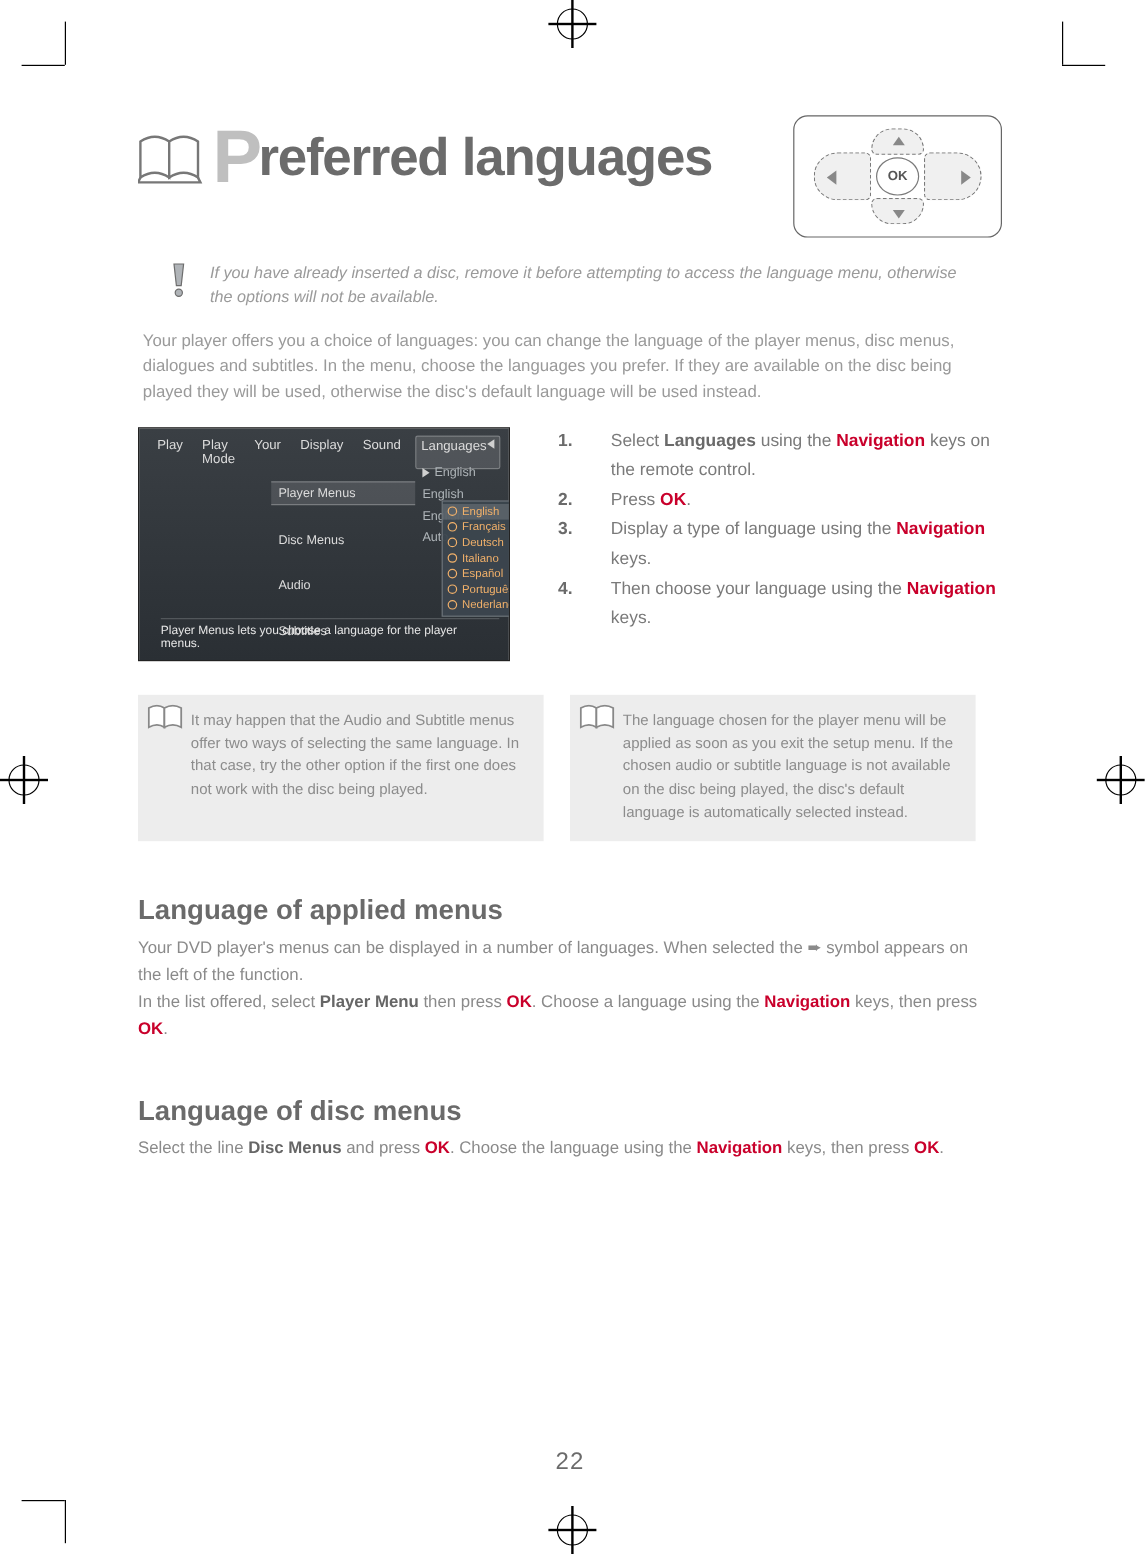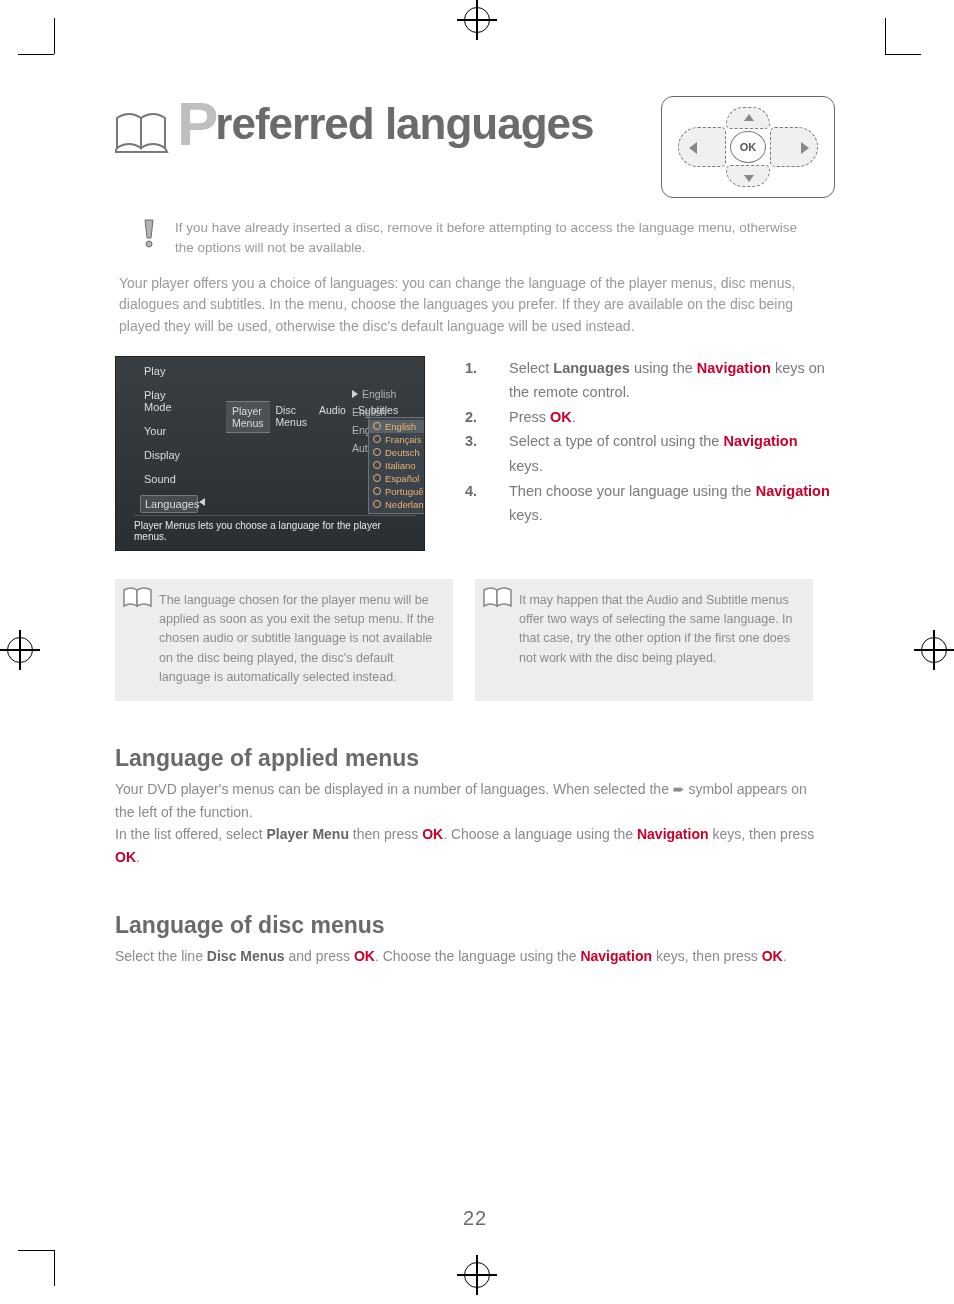--- a/index.html
+++ b/index.html
@@ -48,21 +48,21 @@
 
   
   .title-row {
     display: flex;
     align-items: flex-start;
     justify-content: space-between;
     margin-bottom: 12px;
   }
   .title-left {
     display: flex;
-    align-items: flex-start;
+    align-items: flex-end;
     gap: 8px;
   }
   .book-big {
     margin-top: 22px;
   }
   .title-text {
     font-weight: 900;
     font-size: 44px;
     color: #6b6b6b;
     letter-spacing: -1px;
@@ -108,20 +108,21 @@
   }
   .dpad .up   { left: 48px; top: 0;  width: 44px; height: 22px; border-radius: 22px 22px 6px 6px; }
   .dpad .down { left: 48px; top: 58px; width: 44px; height: 22px; border-radius: 6px 6px 22px 22px; }
   .dpad .left { left: 0;  top: 20px; width: 48px; height: 40px; border-radius: 24px 6px 6px 24px; }
   .dpad .right{ left: 92px; top: 20px; width: 48px; height: 40px; border-radius: 6px 24px 24px 6px; }
 
   .warn-row {
     display: flex;
     gap: 12px;
     margin: 20px 0 8px 22px;
+    font-style: italic;
   }
   .warn-txt {
     font-size: 13.5px;
     line-height: 1.5;
     color: #9a9a9a;
     max-width: 640px;
   }
 
   .limit {
     font-size: 14px;
@@ -144,34 +145,34 @@
     border: 1px solid #222;
     font-size: 11px;
     color: #dcdcdc;
     position: relative;
     overflow: hidden;
   }
   .shot .left-col {
     position: absolute;
     left: 0; top: 0;
     width: 106px;
-    padding: 6px 24px;
-    display: flex; flex-direction: column; gap: 8px;
+    padding: 6px 11px;
+    display: flex; flex-direction: row; gap: 8px;
   }
   .shot .left-col div { padding: 2px 4px; border-radius: 2px; }
   .shot .left-col .sel {
     background: rgba(255,255,255,0.12);
     border: 1px solid rgba(255,255,255,0.25);
     display: flex; justify-content: space-between;
   }
   .shot .mid-col {
     position: absolute;
     left: 110px; top: 44px;
     width: 120px;
-    display: flex; flex-direction: row;
+    display: flex; flex-direction: column; gap: 20px;
   }
   .shot .mrow {
     display: flex; justify-content: space-between;
     padding: 3px 6px;
     font-size: 10.5px;
   }
   .shot .mrow.sel {
     background: rgba(255,255,255,0.12);
     border-top: 1px solid rgba(255,255,255,0.25);
     border-bottom: 1px solid rgba(255,255,255,0.25);
@@ -433,43 +434,43 @@
       <div class="step">
         <div class="num">1.</div>
         <div class="txt"><span>Select </span><span class="plain">Languages</span><span> using the </span><span class="red">Navigation</span><span> keys on the remote control.</span></div>
       </div>
       <div class="step">
         <div class="num">2.</div>
         <div class="txt"><span>Press </span><span class="red">OK</span><span>.</span></div>
       </div>
       <div class="step">
         <div class="num">3.</div>
-        <div class="txt"><span>Select a type of control using the </span><span class="red">Navigation</span><span> keys.</span></div>
+        <div class="txt"><span>Display a type of language using the </span><span class="red">Navigation</span><span> keys.</span></div>
       </div>
       <div class="step">
         <div class="num">4.</div>
         <div class="txt"><span>Then choose your language using the </span><span class="red">Navigation</span><span> keys.</span></div>
       </div>
     </div>
   </div>
 
   <div class="notes-row">
     <div class="note">
       <svg class="ico" width="30" height="22" viewBox="0 0 30 22">
         <path d="M1 3 Q8 -1 14 3 L14 19 Q8 15 1 19 Z" fill="#fff" stroke="#888" stroke-width="1.5"></path>
         <path d="M14 3 Q21 -1 28 3 L28 19 Q21 15 14 19 Z" fill="#fff" stroke="#888" stroke-width="1.5"></path>
       </svg>
-      <span>The language chosen for the player menu will be applied as soon as you exit the setup menu. If the chosen audio or subtitle language is not available on the disc being played, the disc's default language is automatically selected instead.</span>
+      <span>It may happen that the Audio and Subtitle menus offer two ways of selecting the same language. In that case, try the other option if the first one does not work with the disc being played.</span>
     </div>
     <div class="note">
       <svg class="ico" width="30" height="22" viewBox="0 0 30 22">
         <path d="M1 3 Q8 -1 14 3 L14 19 Q8 15 1 19 Z" fill="#fff" stroke="#888" stroke-width="1.5"></path>
         <path d="M14 3 Q21 -1 28 3 L28 19 Q21 15 14 19 Z" fill="#fff" stroke="#888" stroke-width="1.5"></path>
       </svg>
-      <span>It may happen that the Audio and Subtitle menus offer two ways of selecting the same language. In that case, try the other option if the first one does not work with the disc being played.</span>
+      <span>The language chosen for the player menu will be applied as soon as you exit the setup menu. If the chosen audio or subtitle language is not available on the disc being played, the disc's default language is automatically selected instead.</span>
     </div>
   </div>
 
   <div class="h2">Language of applied menus</div>
   <div class="para">
     <span>Your DVD player's menus can be displayed in a number of languages.</span>
     <span>When selected the ➨ symbol appears on the left of the function.</span><br>
     <span>In the list offered, select </span><b>Player  Menu</b><span> then press </span><span class="red">OK</span><span>. Choose a language using the </span><span class="red">Navigation</span><span> keys, then press </span><span class="red">OK</span><span>.</span>
   </div>
 

